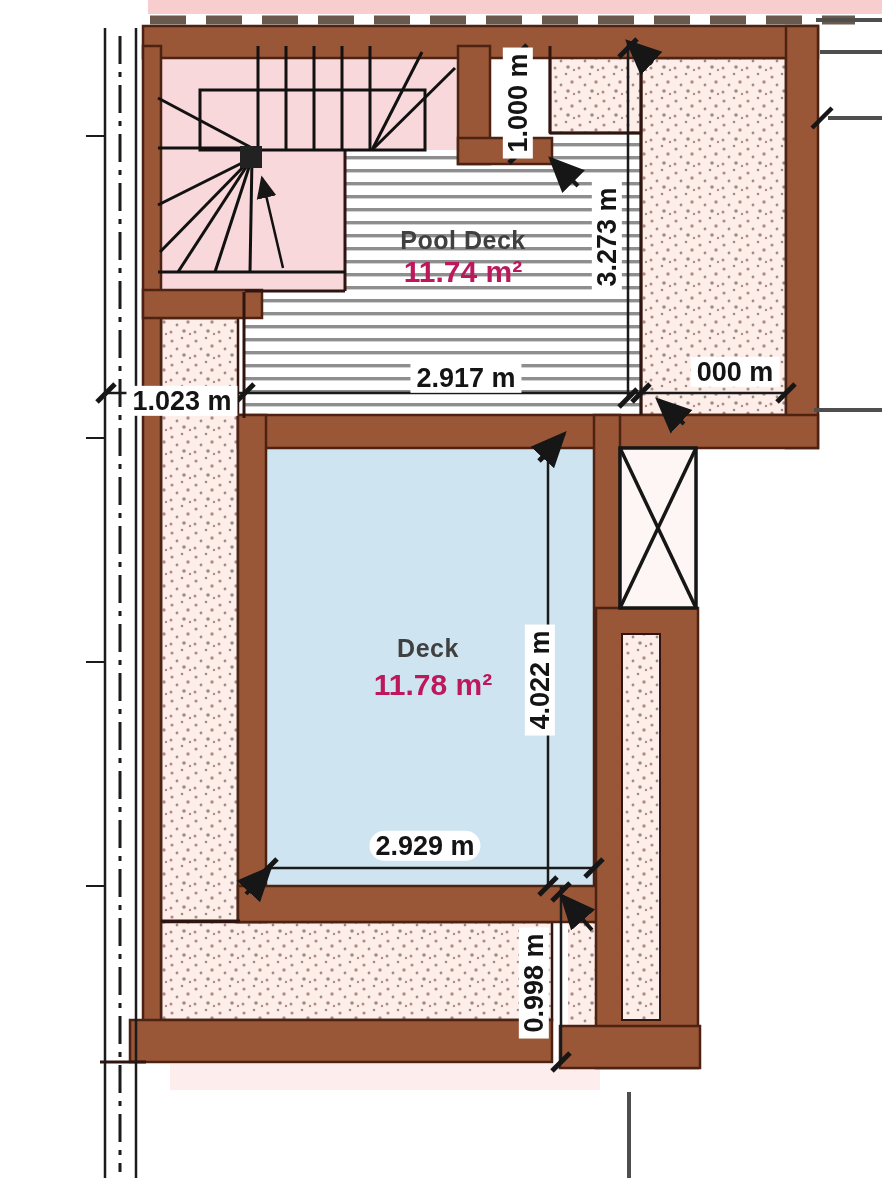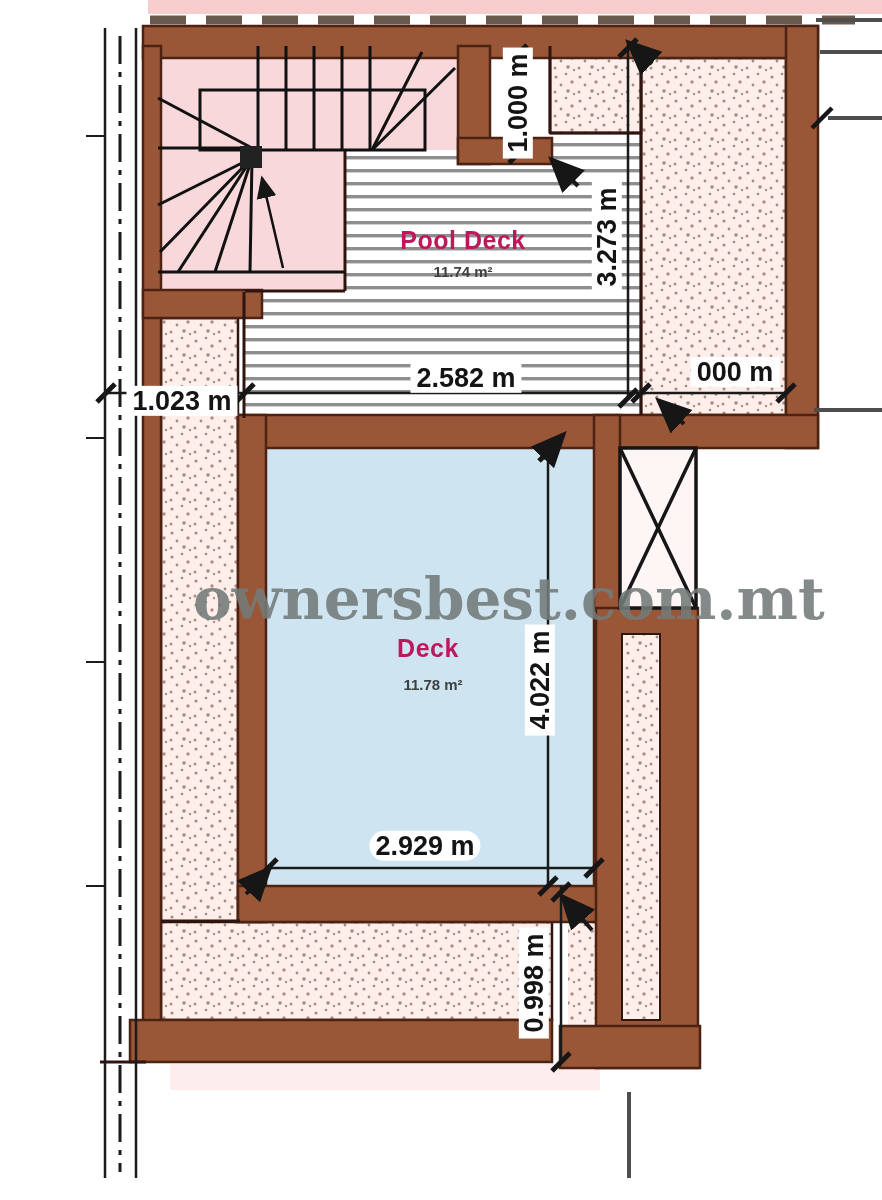--- a/index.html
+++ b/index.html
@@ -4,22 +4,22 @@
 <style>
   html,body{margin:0;padding:0;background:#fff;}
   .stage{position:relative;width:882px;height:1200px;background:#fff;overflow:hidden;
          font-family:"Liberation Sans",sans-serif;}
   .stage svg{position:absolute;left:0;top:0;}
   .lbl{position:absolute;white-space:nowrap;color:#141414;
        font:bold 27px/1.05 "Liberation Sans",sans-serif;
        transform:translate(-50%,-50%);}
   .dim{background:#ffffff;padding:1px 6px;}
   .v{transform:translate(-50%,-50%) rotate(-90deg);}
-  .room{font-size:25px;color:#be185d;letter-spacing:.5px;}
-  .area{font-size:15px;color:#404040;}
+  .room{font-size:25px;color:#404040;letter-spacing:.5px;}
+  .area{font-size:30px;color:#be185d;}
   .wm{position:absolute;left:193px;top:570px;width:600px;
       font:bold 58px/1 "DejaVu Serif",serif;color:#737b79;opacity:.88;
       letter-spacing:0px;}
 </style>
 </head>
 <body>
 
 <div class="stage">
 
 <svg width="882" height="1200" viewBox="0 0 882 1200">
@@ -182,21 +182,20 @@
 </svg>
 
 <div class="lbl room" style="left:463px;top:240px;">Pool Deck</div>
 <div class="lbl area" style="left:463px;top:272px;">11.74 m²</div>
 <div class="lbl room" style="left:428px;top:648px;">Deck</div>
 <div class="lbl area" style="left:433px;top:685px;">11.78 m²</div>
 
 <div class="lbl dim v" style="left:518px;top:103px;">1.000 m</div>
 <div class="lbl dim v" style="left:607px;top:237px;">3.273 m</div>
 <div class="lbl dim" style="left:182px;top:401px;">1.023 m</div>
-<div class="lbl dim" style="left:466px;top:378px;">2.582 m</div>
+<div class="lbl dim" style="left:466px;top:378px;">2.917 m</div>
 <div class="lbl dim" style="left:735px;top:372px;">000 m</div>
 <div class="lbl dim v" style="left:540px;top:680px;">4.022 m</div>
 <div class="lbl dim" style="left:425px;top:846px;border-radius:15px;">2.929 m</div>
 <div class="lbl dim v" style="left:534px;top:983px;">0.998 m</div>
 
-<div class="wm">ownersbest.com.mt</div>
 
 </div>
 
 </body></html>

